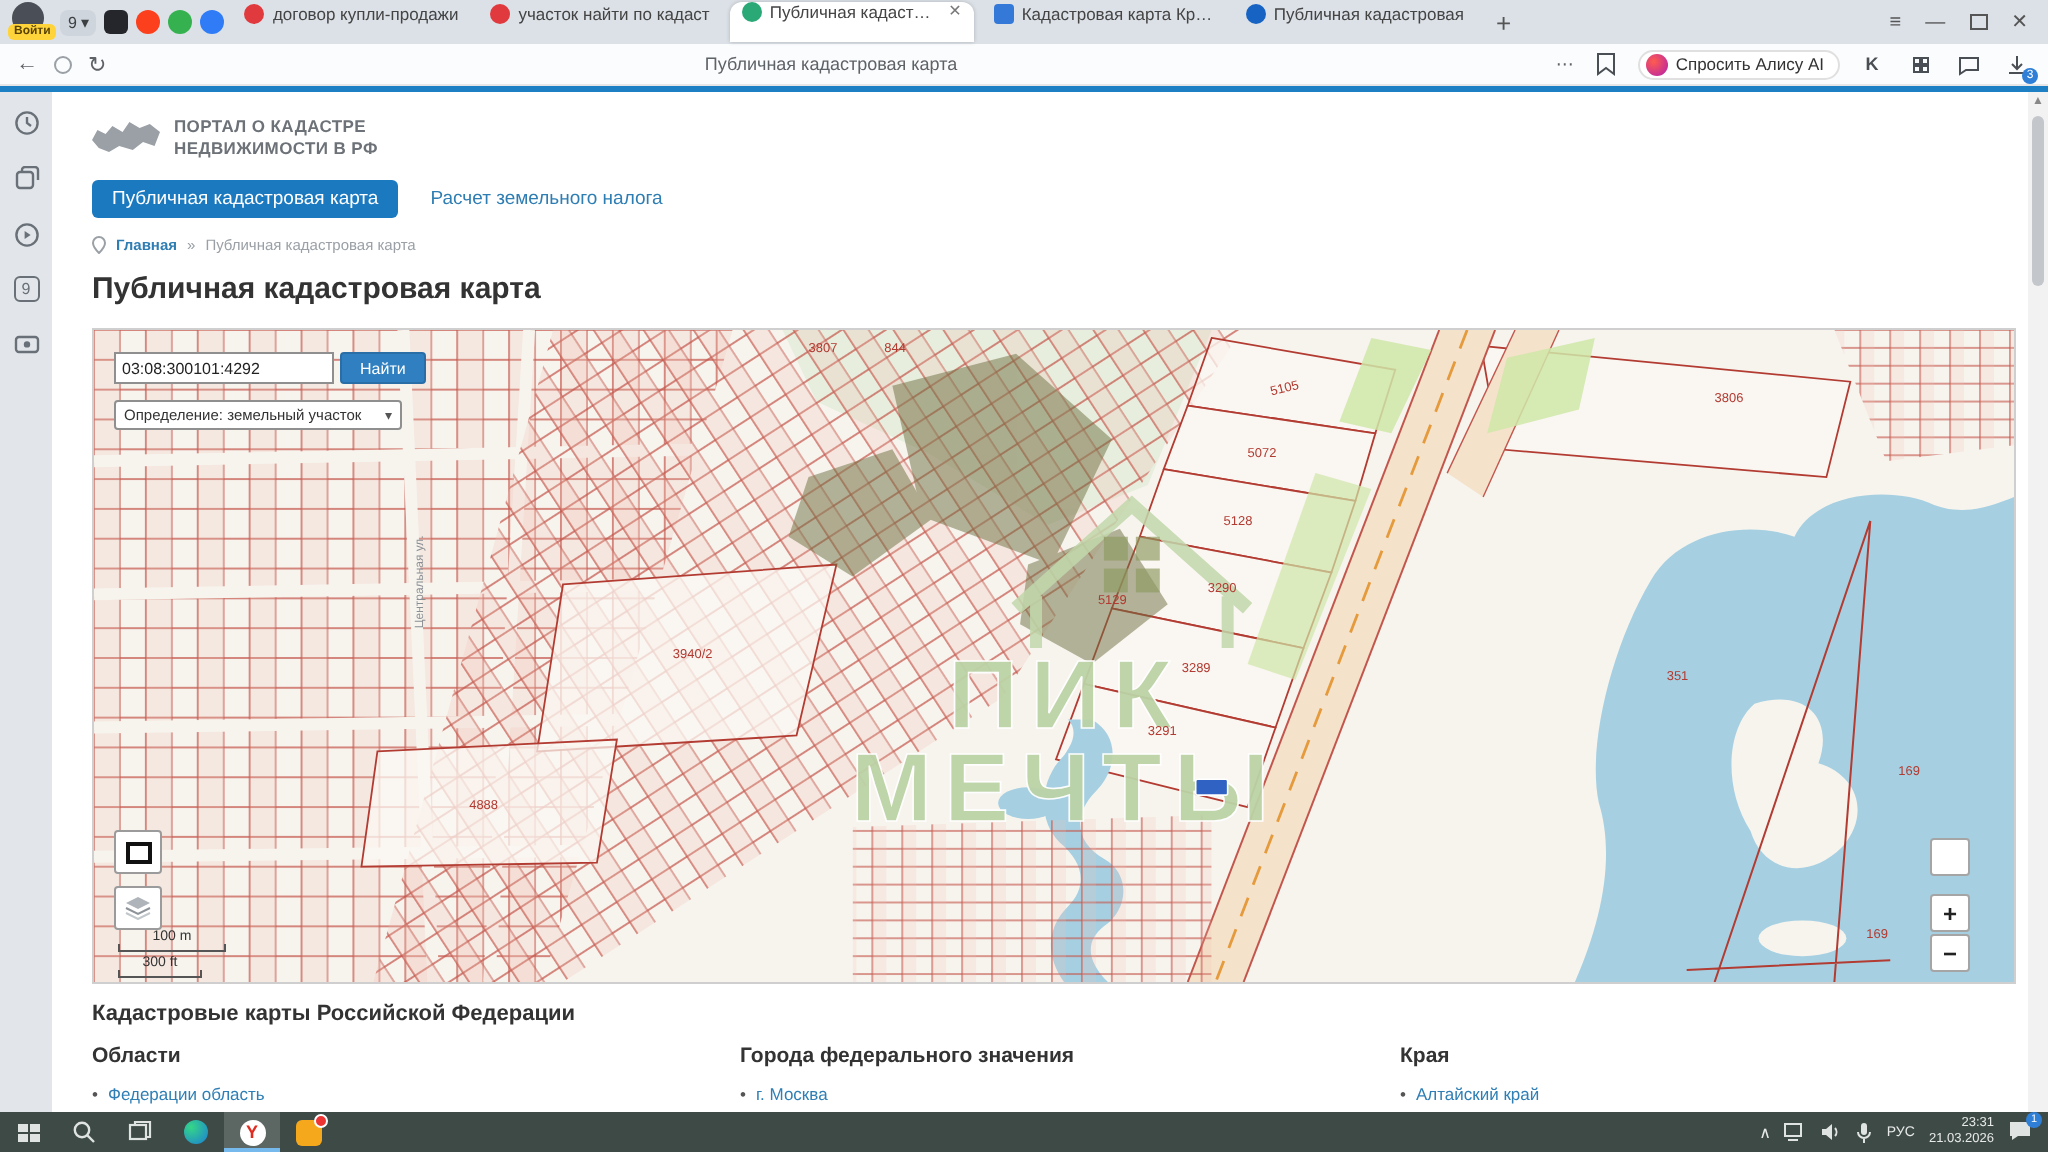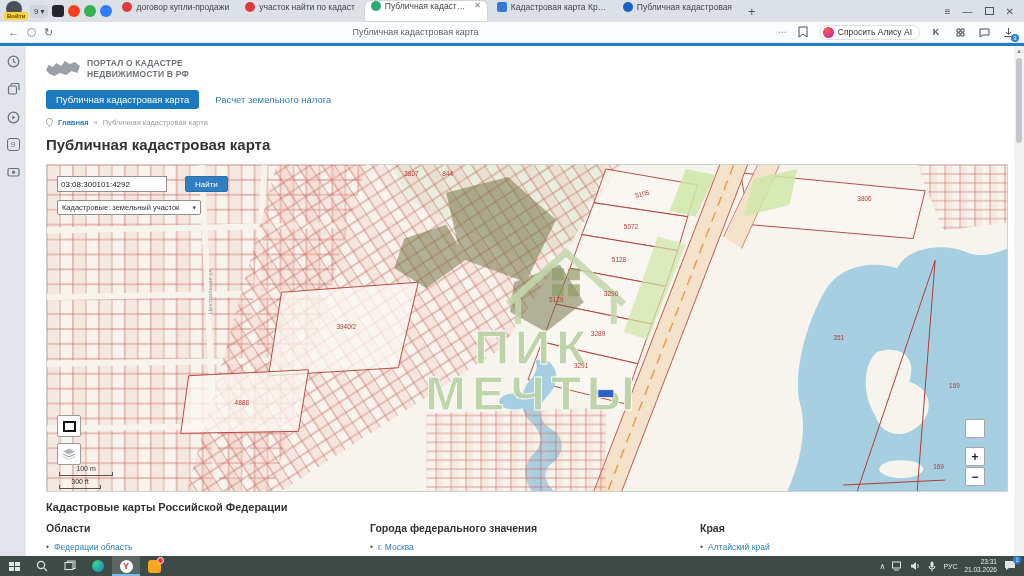--- a/index.html
+++ b/index.html
@@ -72,21 +72,21 @@
   .page-h1 { margin-top:9px; font-size:15px; font-weight:bold; color:#333; }
 
   
   .map-wrap { position:relative; margin-top:11px; width:962px; height:328px;
     border:1px solid #cfcfcf; overflow:hidden; background:#f7f4ee; }
   .mapsvg { position:absolute; inset:0; width:100%; height:100%; }
   .plbl { font-size:6.5px; fill:#b23b32; font-family:"Liberation Sans",sans-serif; }
   .slbl { font-size:6px; fill:#8a8f94; font-family:"Liberation Sans",sans-serif; }
   .wm { font-size:49px; font-weight:bold; fill:#bcd3a6; stroke:#fff; stroke-width:.8px;
     letter-spacing:6px; text-anchor:middle; opacity:.95; font-family:"Liberation Sans",sans-serif;}
-  .map-search { position:absolute; left:10px; top:11px; display:flex; gap:18px; }
+  .map-search { position:absolute; left:10px; top:11px; display:flex; gap:3px; }
   .map-search input { width:110px; height:16px; border:1px solid #8f8f8f; font-size:8px;
     padding:0 3px; background:#fff; color:#222; }
   .map-search button { height:16px; background:#2f7fc1; color:#fff; border:1px solid #2a6ea8;
     font-size:8px; padding:0 9px; border-radius:2px; }
   .map-filter { position:absolute; left:10px; top:35px; width:144px; height:15px; background:#fff;
     border:1px solid #8f8f8f; font-size:7.5px; color:#333; display:flex; align-items:center;
     justify-content:space-between; padding:0 4px; border-radius:2px; }
   .ctl-btn { position:absolute; width:24px; height:22px; background:#fff; border:1px solid #9b9b9b;
     border-radius:2px; display:flex; align-items:center; justify-content:center; }
   .sq-ic { width:13px; height:11px; border:2px solid #111; }
@@ -388,21 +388,21 @@
             <text class="plbl" x="888" y="306">169</text>
             <text class="slbl" transform="rotate(-90 165 150)" x="165" y="150">Центральная ул.</text>
           </g>
         </svg>
 
         <div class="map-search">
           <input type="text" value="03:08:300101:4292" style="">
           <button>Найти</button>
         </div>
         <div class="map-filter">
-          <span>Кадастровые: земельный участок</span>
+          <span>Определение: земельный участок</span>
           <span style="font-size:7px;color:#555">▾</span>
         </div>
 
         <div class="ctl-btn" style="left:10px; top:250px;">
           <span class="sq-ic"></span>
         </div>
         <div class="ctl-btn" style="left:10px; top:278px;">
           <svg width="14" height="12" viewBox="0 0 14 12">
             <path d="M7 0.5L13 3.5 7 6.5 1 3.5z" fill="#aeb4b9"></path>
             <path d="M1 6l6 3 6-3" fill="none" stroke="#8d9398" stroke-width="1"></path>

